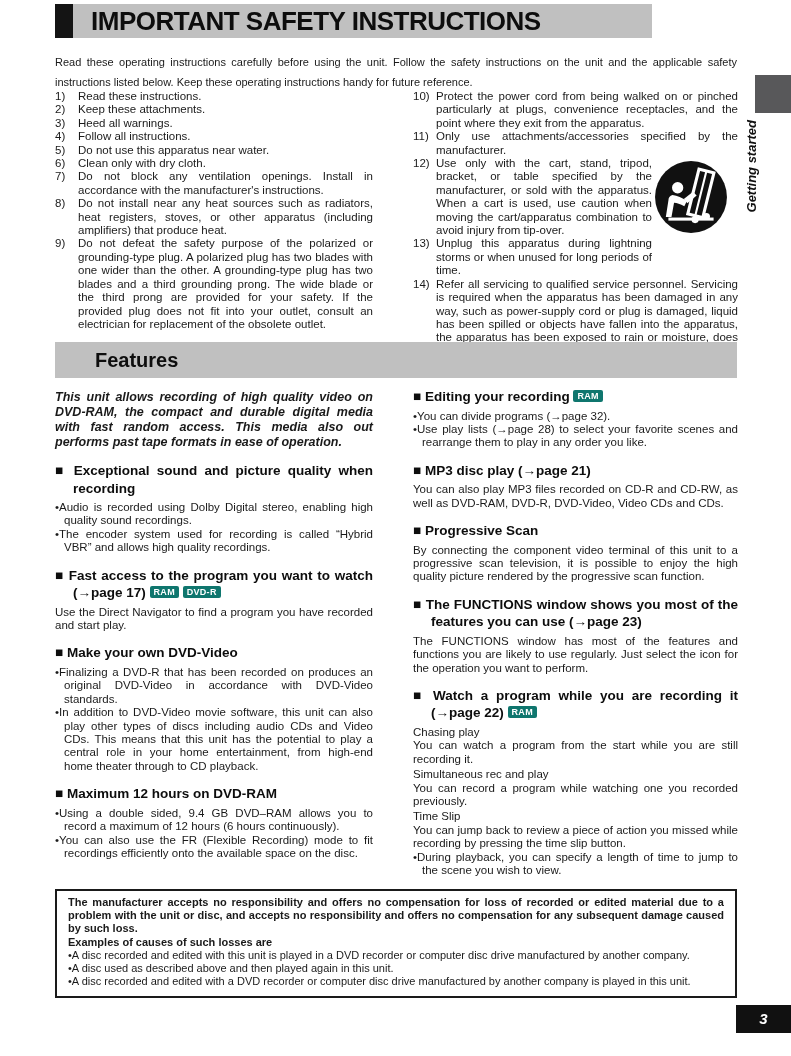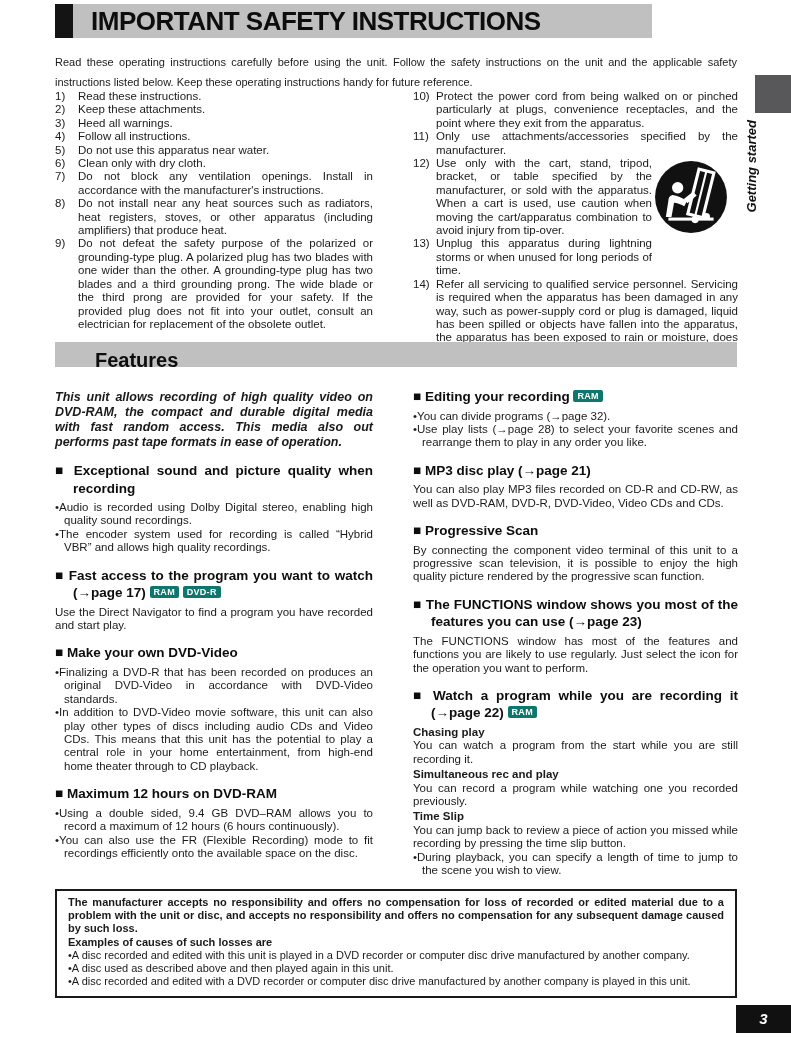--- a/index.html
+++ b/index.html
@@ -22,39 +22,39 @@
   .sitem .txt{flex:1;text-align:justify;}
   .sitem.pad-icon .txt{padding-right:86px;}
   .cart-icon{position:absolute;left:240px;top:69px;width:76px;height:76px;}
 
   
   .tab{position:absolute;left:755px;top:75px;width:36px;height:38px;background:#58585a;}
   .vlabel{position:absolute;left:744px;top:120px;writing-mode:vertical-rl;transform:rotate(180deg);
           font-weight:bold;font-style:italic;font-size:13px;color:#111;}
 
   
-  .features-banner{position:absolute;left:55px;top:342px;width:682px;height:25px;background:#c0c0c0;}
+  .features-banner{position:absolute;left:55px;top:342px;width:682px;height:36px;background:#c0c0c0;}
   .features-banner h2{margin:0;padding-left:40px;font-size:20px;line-height:36px;font-weight:bold;color:#0d0d0d;}
 
   .feat-left{left:55px;top:390px;width:318px;}
   .feat-right{left:413px;top:388px;width:325px;}
   .feat-intro{font-weight:bold;font-style:italic;font-size:12.5px;line-height:15px;text-align:justify;margin:0 0 6px 0;}
 
   .fhead{font-weight:bold;font-size:13.5px;line-height:17.5px;text-align:justify;
          padding-left:18px;text-indent:-18px;margin:12px 0 4px 0;color:#0d0d0d;}
   .fhead::before{content:"■ ";}
   .fhead:first-child{margin-top:0;}
 
   .badge{display:inline-block;background:#0f766e;color:#fff;font-size:9px;font-weight:bold;
          padding:1px 4px;border-radius:2px;line-height:10px;vertical-align:2px;letter-spacing:0.3px;text-indent:0;}
 
   .bullet{padding-left:9px;text-indent:-9px;text-align:justify;margin:0;}
   .bullet::before{content:"•";}
   .para{text-align:justify;margin:0;}
-  .subhead{font-weight:bold;margin:2px 0 0 0;}
+  .subhead{font-weight:normal;margin:2px 0 0 0;}
 
   
   .notice{position:absolute;left:55px;top:889px;width:682px;height:109px;border:2px solid #1a1a1a;
           box-sizing:border-box;padding:5px 11px;font-size:11px;line-height:13.2px;}
   .notice .bold{font-weight:bold;text-align:justify;margin:0;}
 
   .pagenum{position:absolute;left:736px;top:1005px;width:55px;height:28px;background:#111;
            color:#fff;font-style:italic;font-weight:bold;font-size:15px;text-align:center;line-height:28px;}
 </style>
 </head>

